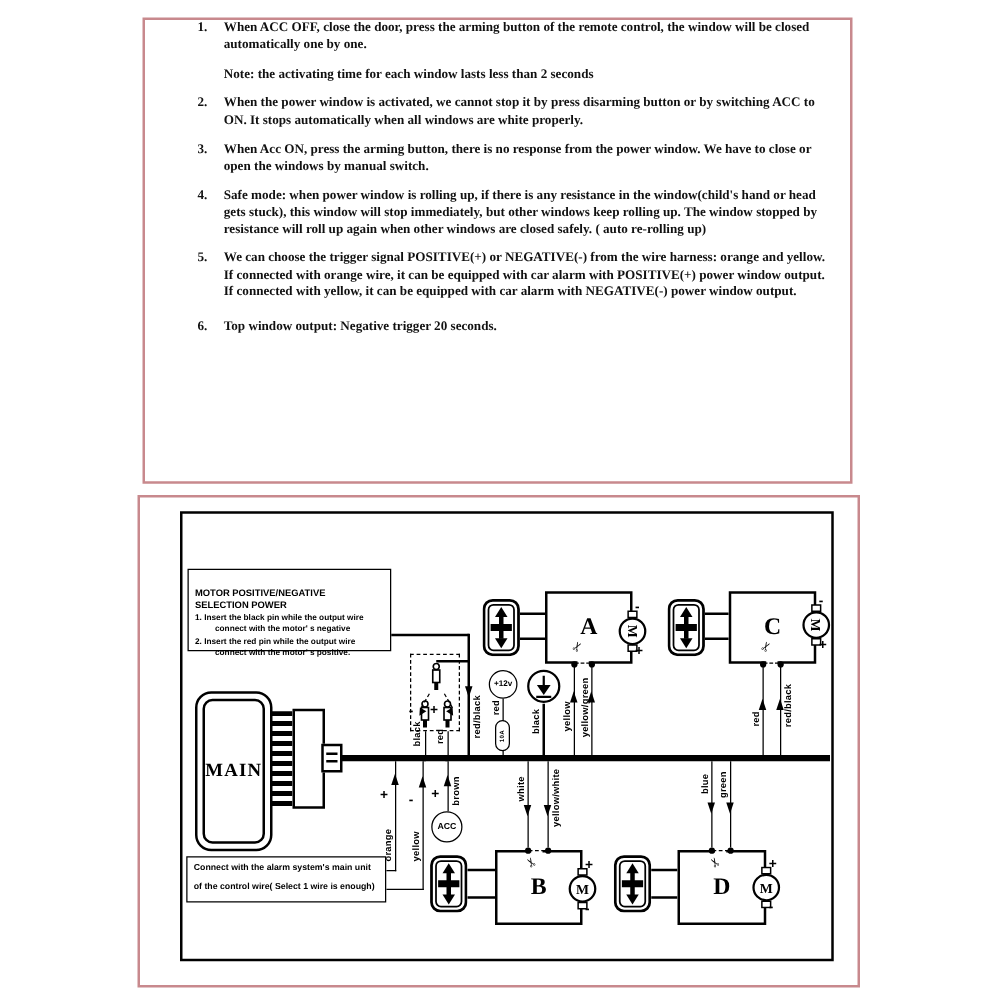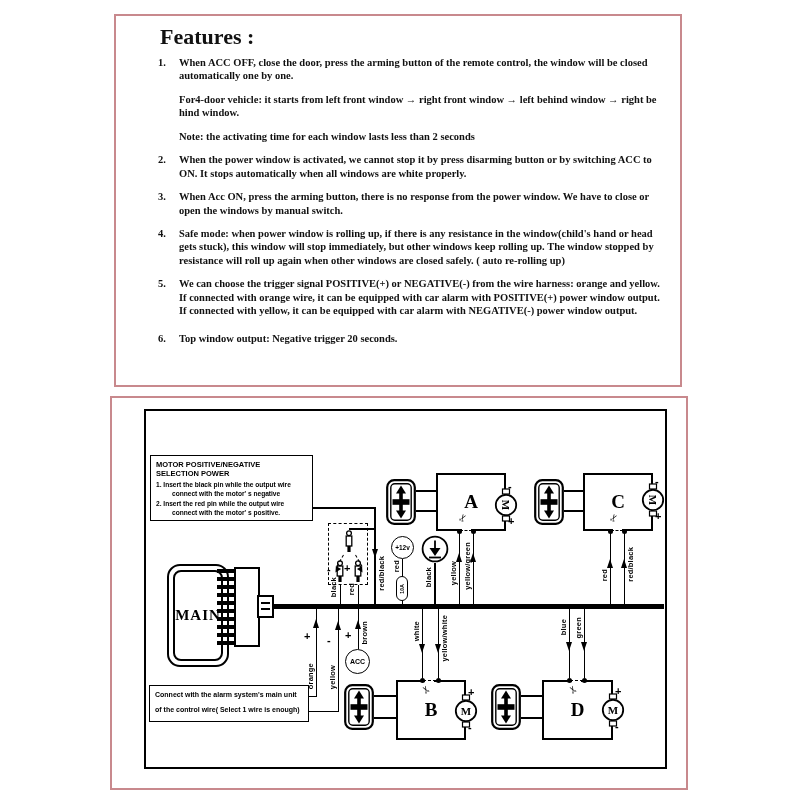--- a/index.html
+++ b/index.html
@@ -37,27 +37,25 @@
   .fuse .vlabel{position:static;transform:rotate(180deg);font-size:5px;font-weight:bold;}
   .sn-t{font:bold 7.5px/1.5 "Liberation Sans",sans-serif;}
   .sn-l{font:6.6px/1.45 "Liberation Sans",sans-serif;font-weight:bold;}
   .sn-ind{padding-left:16px;}
   .an-l{font:7px/2.1 "Liberation Sans",sans-serif;font-weight:bold;}
 </style>
 </head>
 <body>
 
 <div class="pinkbox" id="features-box" style="left:114px;top:14px;width:568px;height:373px;">
-  <div id="f-head">Features :</div>
   <div class="f-list">
     <div class="f-item">
       <span class="f-num">1.</span>
       <span class="f-body">
         <span>When ACC OFF, close the door, press the arming button of the remote control, the window will be closed automatically one by one.</span>
-        <span class="f-subitem" style="display:block">For4-door vehicle: it starts from left front window → right front window → left behind window → right be hind window.</span>
         <span class="f-subitem" style="display:block">Note: the activating time for each window lasts less than 2 seconds</span>
       </span>
     </div>
     <div class="f-item">
       <span class="f-num">2.</span>
       <span class="f-body">When the power window is activated, we cannot stop it by press disarming button or by switching  ACC to ON. It stops automatically when all windows are white properly.</span>
     </div>
     <div class="f-item">
       <span class="f-num">3.</span>
       <span class="f-body">When Acc ON, press the arming button, there is no response from the power window. We have to close or open the windows by manual switch.</span>
@@ -73,21 +71,21 @@
     <div class="f-item" style="margin-top:14px">
       <span class="f-num">6.</span>
       <span class="f-body">Top window output: Negative trigger 20 seconds.</span>
     </div>
   </div>
 </div>
 
 <div class="pinkbox" id="diagram-box" style="left:110px;top:396px;width:578px;height:394px;">
 <div id="dg">
 
-  <div class="notebox" style="left:4px;top:44px;width:163px;height:66px;padding:3px 2px 2px 5px;">
+  <div class="notebox" style="left:4px;top:44px;width:163px;height:66px;padding:13px 2px 2px 5px;">
     <div class="sn-t">MOTOR  POSITIVE/NEGATIVE</div>
     <div class="sn-t" style="margin-top:-2px">SELECTION POWER</div>
     <div class="sn-l">1. Insert the black pin while the output wire</div>
     <div class="sn-l sn-ind">connect with the motor' s negative</div>
     <div class="sn-l">2. Insert the red pin while the output wire</div>
     <div class="sn-l sn-ind">connect with the motor' s positive.</div>
   </div>
 
   <div class="wh" style="left:167px;top:96px;width:62px;"></div>
   <div class="wh" style="left:203px;top:117px;width:26px;"></div>
@@ -201,21 +199,21 @@
   <div class="dot" style="left:461.5px;top:117.5px;"></div>
   <div class="dot" style="left:475.5px;top:117.5px;"></div>
   <div class="scis" style="left:464px;top:102px;transform:rotate(-60deg);">✂</div>
   <div class="wv" style="left:463.5px;top:120px;height:75px;"></div>
   <div class="au" style="left:460.5px;top:148px;"></div>
   <div class="vlabel" style="left:454px;top:158px;">red</div>
   <div class="wv" style="left:477.5px;top:120px;height:75px;"></div>
   <div class="au" style="left:474.5px;top:148px;"></div>
   <div class="vlabel" style="left:480px;top:136px;">red/black</div>
 
-  <div class="abs" style="left:21px;top:142px;width:62px;height:103px;border:2.5px solid #000;border-radius:13px;box-sizing:border-box;margin-top:11px;">
+  <div class="abs" style="left:10px;top:142px;width:62px;height:128px;border:2.5px solid #000;border-radius:13px;box-sizing:border-box;">
     <div class="abs" style="left:4px;top:4px;right:4px;bottom:4px;border:2px solid #000;border-radius:8px;display:flex;align-items:center;justify-content:center;font:bold 15px 'Liberation Serif',serif;letter-spacing:1px;">MAIN</div>
   </div>
   <div class="abs" style="left:71px;top:158px;width:17px;height:76px;background:repeating-linear-gradient(to bottom,#000 0 4px,transparent 4px 8px);"></div>
   <div class="abs" style="left:88px;top:156px;width:26px;height:80px;border:2.5px solid #000;box-sizing:border-box;background:#fff;"></div>
   <div class="abs" style="left:111px;top:184px;width:17px;height:23px;border:2px solid #000;box-sizing:border-box;background:#fff;">
     <div class="wh" style="left:2px;top:5px;width:9px;"></div>
     <div class="wh" style="left:2px;top:11px;width:9px;"></div>
   </div>
   <div class="abs" style="left:126px;top:193px;width:392px;height:5px;background:#000;"></div>
 

